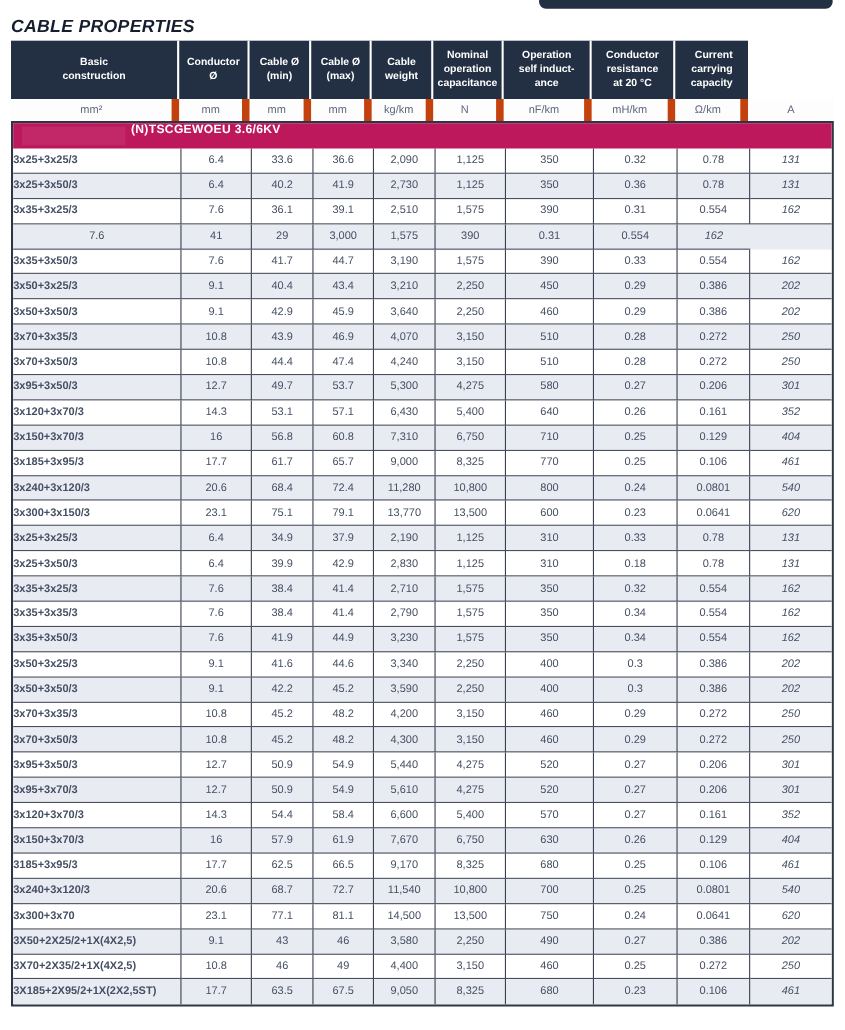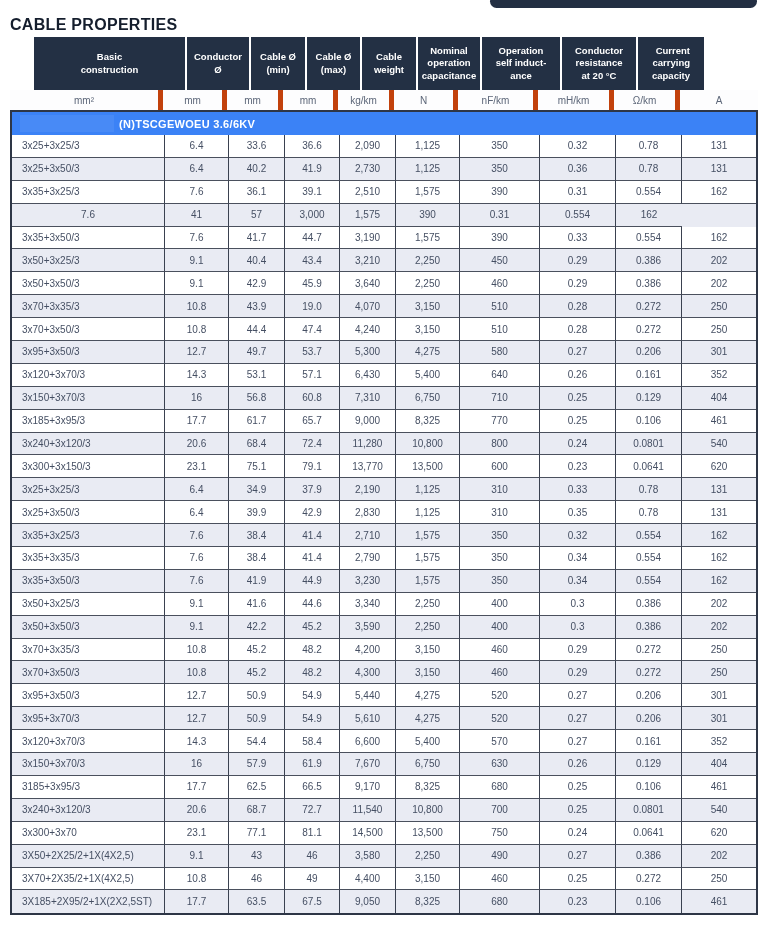--- a/index.html
+++ b/index.html
@@ -8,66 +8,66 @@
     background:#ffffff;
     font-family:"Liberation Sans", sans-serif;
     -webkit-font-smoothing:antialiased;
   }
   .top-bar{
     position:absolute;left:490px;top:-5px;width:267px;height:13px;
     background:#232f43;border-radius:8px;
   }
   .page-title{
     position:absolute;left:10px;top:5px;
-    font-size:16px;font-weight:800;letter-spacing:.3px;color:#151e2d;
+    font-size:16px;font-weight:800;letter-spacing:.3px;color:#151e2d;font-style:italic;
   }
   .tbl{
     position:absolute;left:10px;top:37px;width:748px;
     --cols:153px 64px 56px 55px 56px 64px 80px 76px 66px 1fr;
   }
-  .hdr-row{display:grid;grid-template-columns:var(--cols);margin-left:24px;}
+  .hdr-row{display:grid;grid-template-columns:var(--cols);}
   .hdr-cell{
     background:#233044;color:#ffffff;height:53px;box-sizing:border-box;
     display:flex;align-items:center;justify-content:center;text-align:center;
     font-size:9.5px;font-weight:700;line-height:1.3;white-space:pre-line;
     border-right:2px solid #ffffff;padding:0 1px;
   }
   .hdr-cell:last-child{border-right:none;text-align:right;}
   .units-row{display:grid;grid-template-columns:var(--cols);}
   .unit-cell{
     height:20px;box-sizing:border-box;display:flex;align-items:center;justify-content:center;
     font-size:10px;color:#5c6678;background:#fdfdfe;
-    border-right:5px solid #c2410c;
+    border-right:7px solid #c2410c;
   }
   .unit-cell:last-child{border-right:none;}
   .tbl-body{
     border-left:2px solid #2e3646;border-right:2px solid #2e3646;
     border-top:2px solid #2e3646;border-bottom:2px solid #2e3646;
     box-sizing:border-box;
   }
   .section-bar{
-    height:23px;background:#3b82f6;position:relative;
-    display:flex;align-items:center;
+    height:23px;background:#be185d;position:relative;
+    display:flex;align-items:flex-start;
   }
   .section-patch{
     position:absolute;left:8px;top:3px;width:94px;height:17px;
     background:rgba(255,255,255,0.07);
   }
   .section-label{
     margin-left:107px;color:#ffffff;font-size:11px;font-weight:700;letter-spacing:.3px;
   }
   .row{display:grid;grid-template-columns:var(--cols);height:22.9px;background:#ffffff;}
   .row.alt{background:#e9ebf3;}
   .cell{
     box-sizing:border-box;display:flex;align-items:center;justify-content:center;
     font-size:10px;color:#454f63;
     border-right:1px solid #3a4150;border-bottom:1px solid #4a505d;
   }
-  .cell:last-child{border-right:none;}
-  .cell.first{justify-content:flex-start;padding-left:10px;}
+  .cell:last-child{border-right:none;font-style:italic;}
+  .cell.first{justify-content:flex-start;padding-left:0;font-weight:bold;}
   .row:last-child .cell{border-bottom:none;}
 </style>
 </head>
 <body>
 
 <div class="top-bar"></div>
 
 <h1 class="page-title">CABLE PROPERTIES</h1>
 
 <div class="tbl">
@@ -144,21 +144,21 @@
         <div class="cell">2,510</div>
         <div class="cell">1,575</div>
         <div class="cell">390</div>
         <div class="cell">0.31</div>
         <div class="cell">0.554</div>
         <div class="cell">162</div>
       </div>
       <div class="row alt">
         <div class="cell">7.6</div>
         <div class="cell">41</div>
-        <div class="cell">57</div>
+        <div class="cell">29</div>
         <div class="cell">3,000</div>
         <div class="cell">1,575</div>
         <div class="cell">390</div>
         <div class="cell">0.31</div>
         <div class="cell">0.554</div>
         <div class="cell">162</div>
       </div>
       <div class="row">
         <div class="cell first">3x35+3x50/3</div>
         <div class="cell">7.6</div>
@@ -192,21 +192,21 @@
         <div class="cell">2,250</div>
         <div class="cell">460</div>
         <div class="cell">0.29</div>
         <div class="cell">0.386</div>
         <div class="cell">202</div>
       </div>
       <div class="row alt">
         <div class="cell first">3x70+3x35/3</div>
         <div class="cell">10.8</div>
         <div class="cell">43.9</div>
-        <div class="cell">19.0</div>
+        <div class="cell">46.9</div>
         <div class="cell">4,070</div>
         <div class="cell">3,150</div>
         <div class="cell">510</div>
         <div class="cell">0.28</div>
         <div class="cell">0.272</div>
         <div class="cell">250</div>
       </div>
       <div class="row">
         <div class="cell first">3x70+3x50/3</div>
         <div class="cell">10.8</div>
@@ -304,21 +304,21 @@
         <div class="cell">131</div>
       </div>
       <div class="row">
         <div class="cell first">3x25+3x50/3</div>
         <div class="cell">6.4</div>
         <div class="cell">39.9</div>
         <div class="cell">42.9</div>
         <div class="cell">2,830</div>
         <div class="cell">1,125</div>
         <div class="cell">310</div>
-        <div class="cell">0.35</div>
+        <div class="cell">0.18</div>
         <div class="cell">0.78</div>
         <div class="cell">131</div>
       </div>
       <div class="row alt">
         <div class="cell first">3x35+3x25/3</div>
         <div class="cell">7.6</div>
         <div class="cell">38.4</div>
         <div class="cell">41.4</div>
         <div class="cell">2,710</div>
         <div class="cell">1,575</div>

